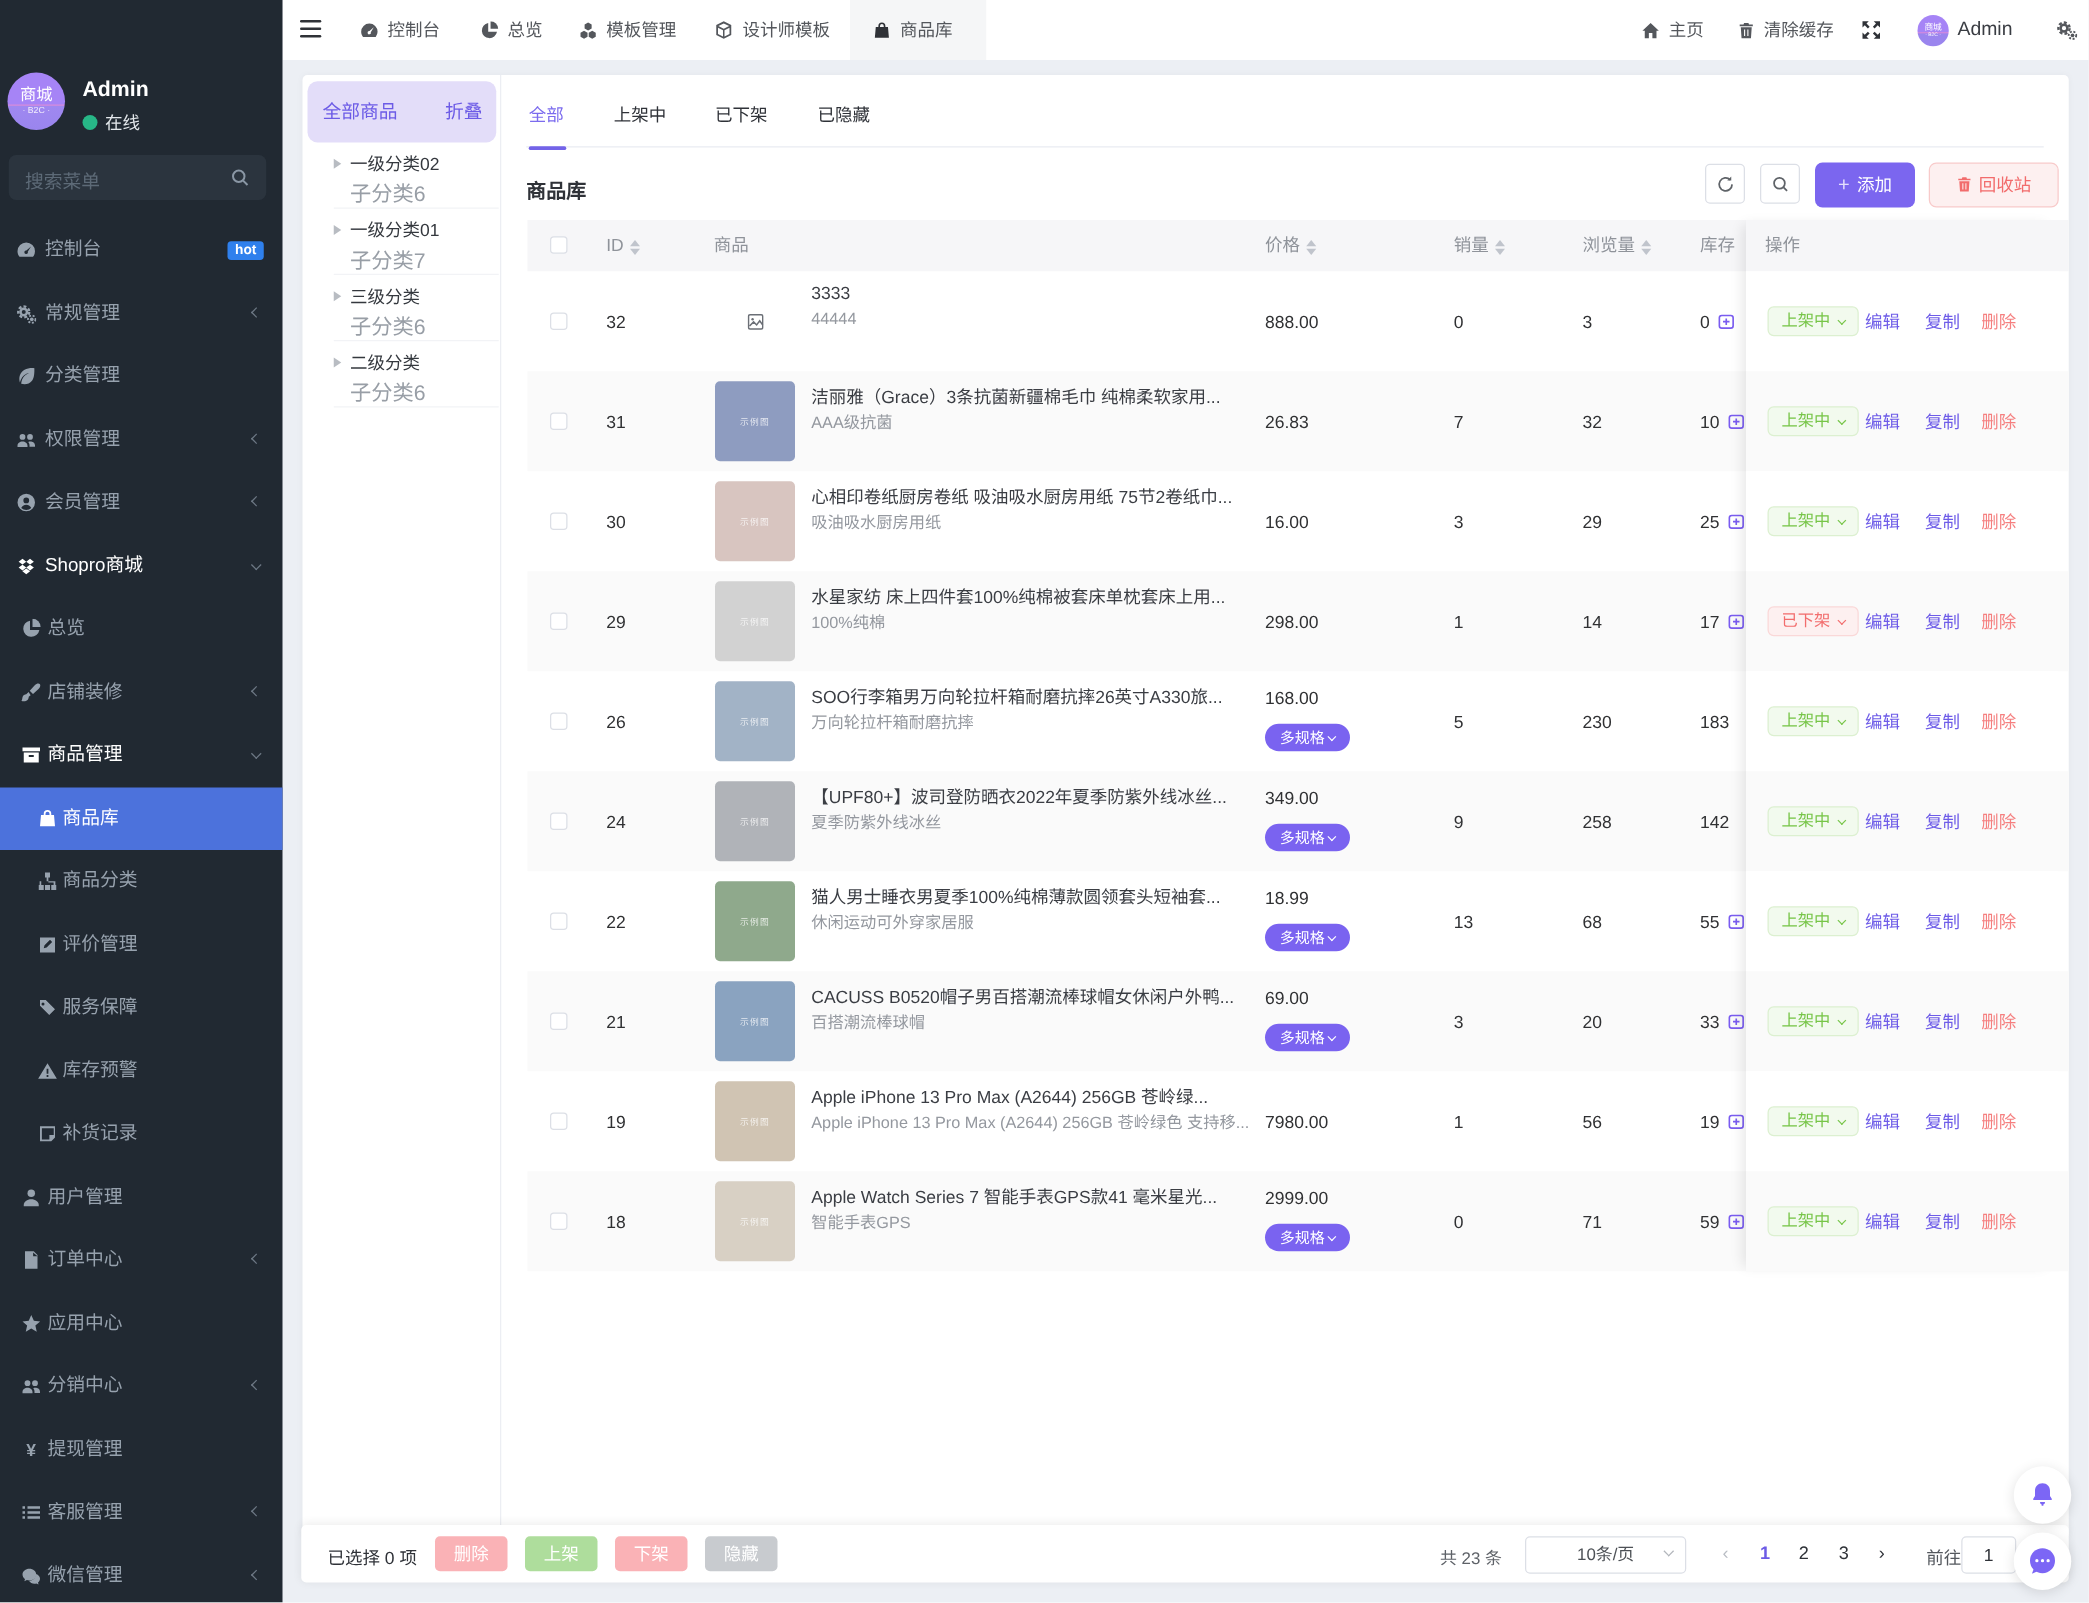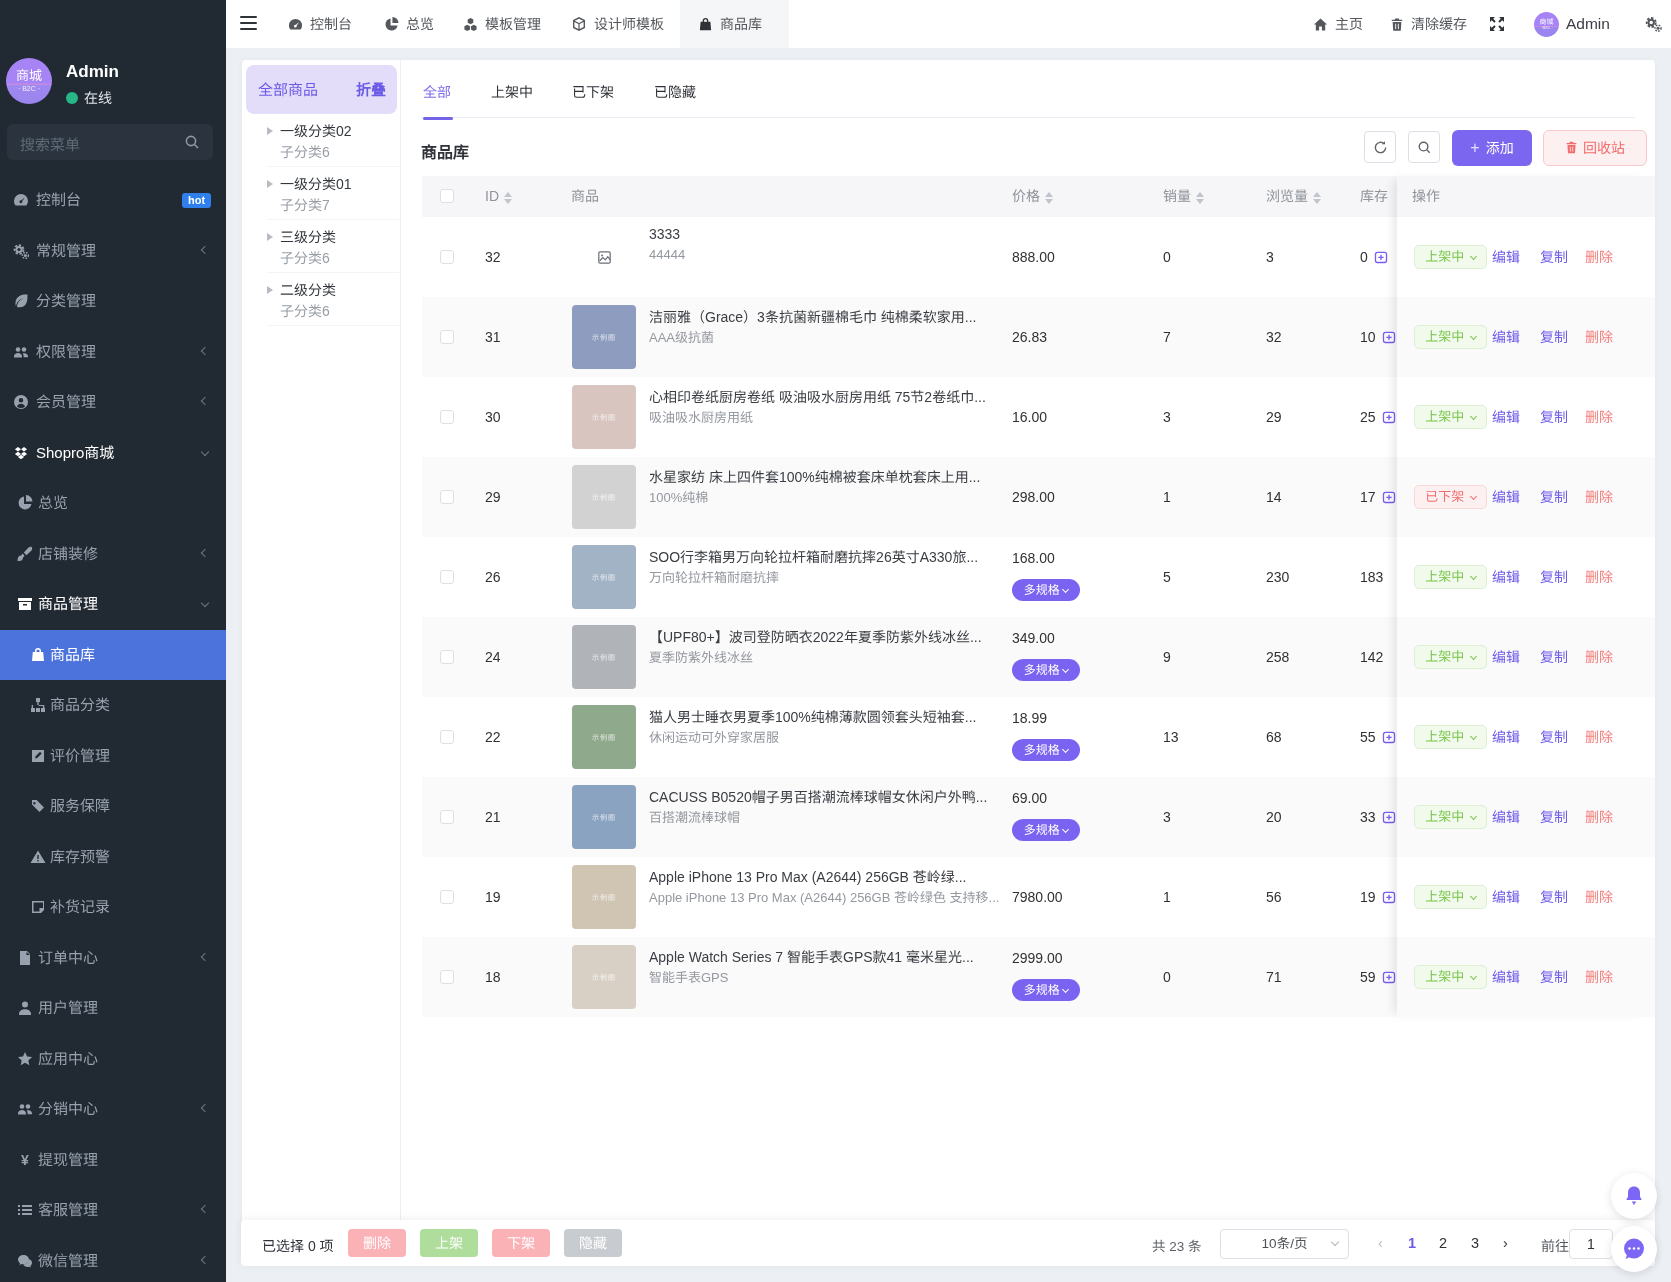--- a/index.html
+++ b/index.html
@@ -40,25 +40,25 @@
 .tb-item svg { vertical-align:-3px; margin-right:7px; }
 .tb-item.act { background:#f5f6f7; }
 #hamb { position:absolute; left:14px; top:16px; width:17px; height:15px; }
 #hamb div { height:2.4px; background:#2f3237; margin-bottom:3.6px; border-radius:1px; }
 
 
 #card { position:absolute; left:242px; top:60px; width:1413px; height:1171px; background:#fff; border-radius:4px; box-shadow:0 0 6px rgba(0,0,0,0.04); }
 
 #cat { position:absolute; left:0; top:0; width:159px; height:1171px; border-right:1px solid #eceef3; }
 #catbtn { position:absolute; left:4px; top:5px; width:151px; height:49px; background:#e3ddf9; border-radius:8px; color:#6c5be6; font-size:15px; line-height:49px; }
-#catbtn .l { padding-left:12px; } #catbtn .r { position:absolute; right:11px; top:0;font-weight:bold; }
+#catbtn .l { padding-left:12px; } #catbtn .r { position:absolute; right:11px; top:0; }
 .ct { position:absolute; left:25px; width:132px; height:53px; border-bottom:1px solid #f2f3f6; }
 .ct .car { position:absolute; left:0px; top:13px; width:0; height:0; border-left:6px solid #b8bcc2; border-top:4.5px solid transparent; border-bottom:4.5px solid transparent; }
 .ct .t { position:absolute; left:13px; top:6px; font-size:14px; color:#34383e; }
-.ct .s { position:absolute; left:13px; top:27px; font-size:14px; color:#989ea6; }
+.ct .s { position:absolute; left:13px; top:27px; font-size:17px; color:#989ea6; }
 
 
 #content { position:absolute; left:159px; top:0; width:1254px; height:1171px; }
 #tabs { position:absolute; left:20px; top:0; width:1214px; height:58px; border-bottom:1px solid #e9ecf2; }
 .tab { position:absolute; top:0; height:58px; line-height:64px; font-size:14px; color:#2f3238; }
 .tab.act { color:#7b6bee; }
 #tabline { position:absolute; left:0px; bottom:-2px; width:30px; height:3px; background:#7363e8; border-radius:2px; }
 #tooltitle { position:absolute; left:20px; top:79px; font-size:16px; font-weight:bold; color:#2f3238; }
 .sqbtn { position:absolute; top:71px; width:32px; height:32px; border:1px solid #dcdfe6; border-radius:4px; background:#fff; }
 .sqbtn svg { position:absolute; left:8px; top:8px; }
@@ -239,31 +239,31 @@
         <span class="lb">库存预警</span>
       </div>
     <div class="mi l3">
         <svg class="ic" viewBox="0 0 16 16">
           <path fill="currentColor" d="M2 2h12v9l-3 3H2V2zm1.5 1.5v9h6V9H13V3.5H3.5z"></path>
         </svg>
         <span class="lb">补货记录</span>
       </div>
     <div class="mi l2">
         <svg class="ic" viewBox="0 0 16 16">
-          <path fill="currentColor" d="M3 1h7l3 3v11H3V1zm6.5 1v3H13L9.5 2z"></path>
-        </svg>
-        <span class="lb">订单中心</span>
-        <span class="arr"><span class="chev l"></span></span>
-      </div>
-    <div class="mi l2">
-        <svg class="ic" viewBox="0 0 16 16">
           <circle cx="8" cy="4.5" r="3" fill="currentColor"></circle>
           <path fill="currentColor" d="M2 14c0-2.8 2.7-4.7 6-4.7s6 1.9 6 4.7v1H2v-1z"></path>
         </svg>
         <span class="lb">用户管理</span>
+      </div>
+    <div class="mi l2">
+        <svg class="ic" viewBox="0 0 16 16">
+          <path fill="currentColor" d="M3 1h7l3 3v11H3V1zm6.5 1v3H13L9.5 2z"></path>
+        </svg>
+        <span class="lb">订单中心</span>
+        <span class="arr"><span class="chev l"></span></span>
       </div>
     <div class="mi l2">
         <svg class="ic" viewBox="0 0 16 16">
           <path fill="currentColor" d="M8 1l2.1 4.6 5 .5-3.8 3.3 1.1 4.9L8 11.7l-4.4 2.6 1.1-4.9L1 6.1l5-.5L8 1z"></path>
         </svg>
         <span class="lb">应用中心</span>
       </div>
     <div class="mi l2">
         <svg class="ic" viewBox="0 0 16 16">
           <circle cx="5" cy="5.5" r="2.3" fill="currentColor"></circle>

